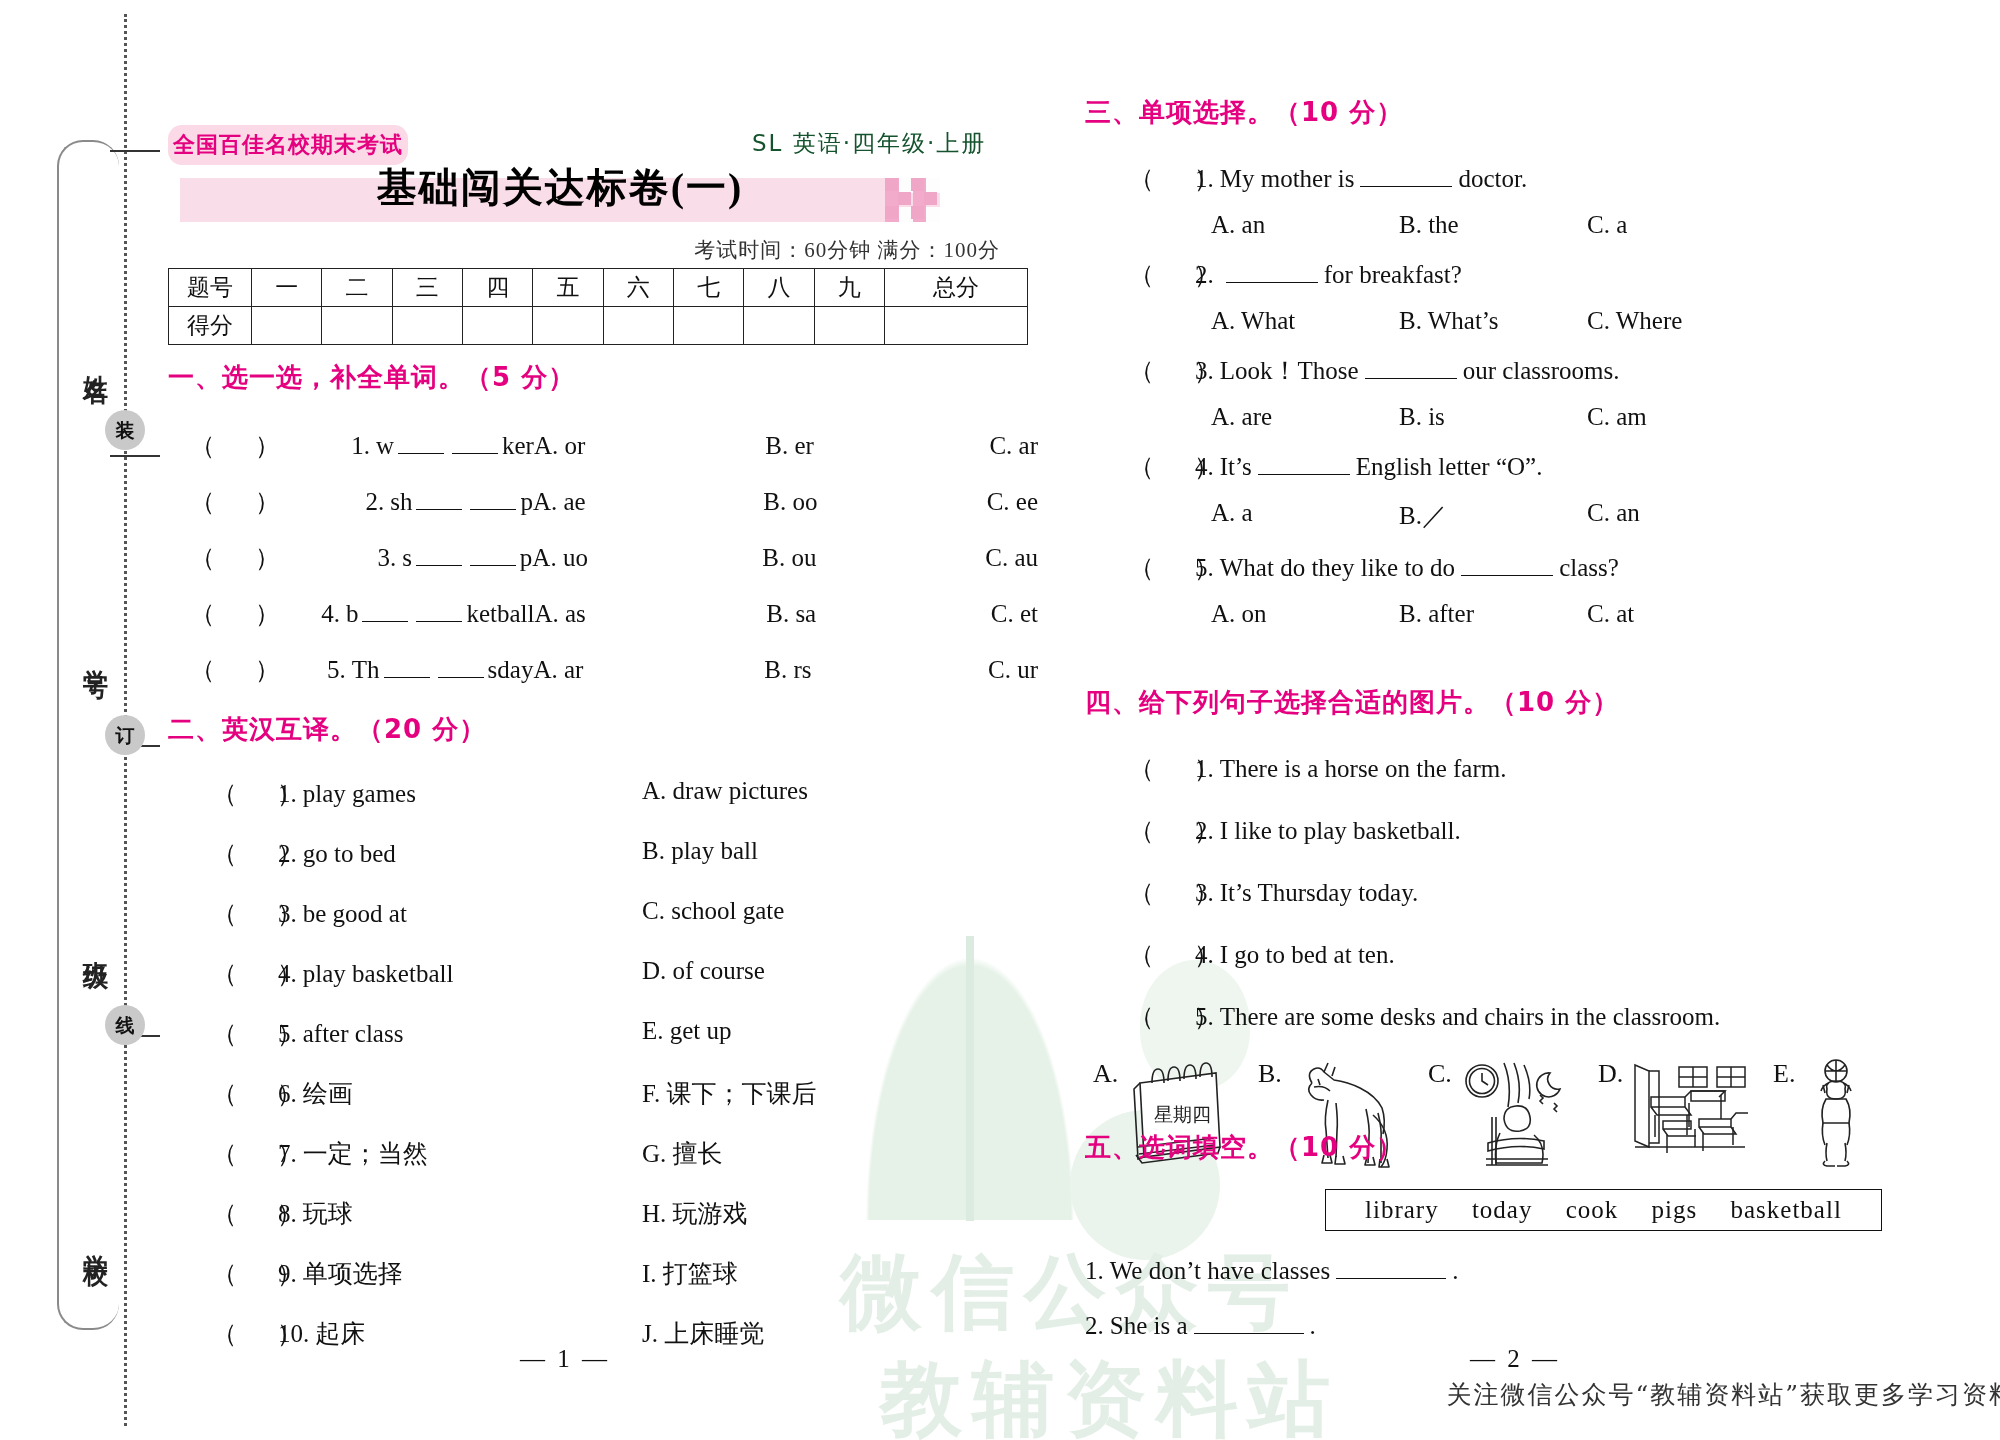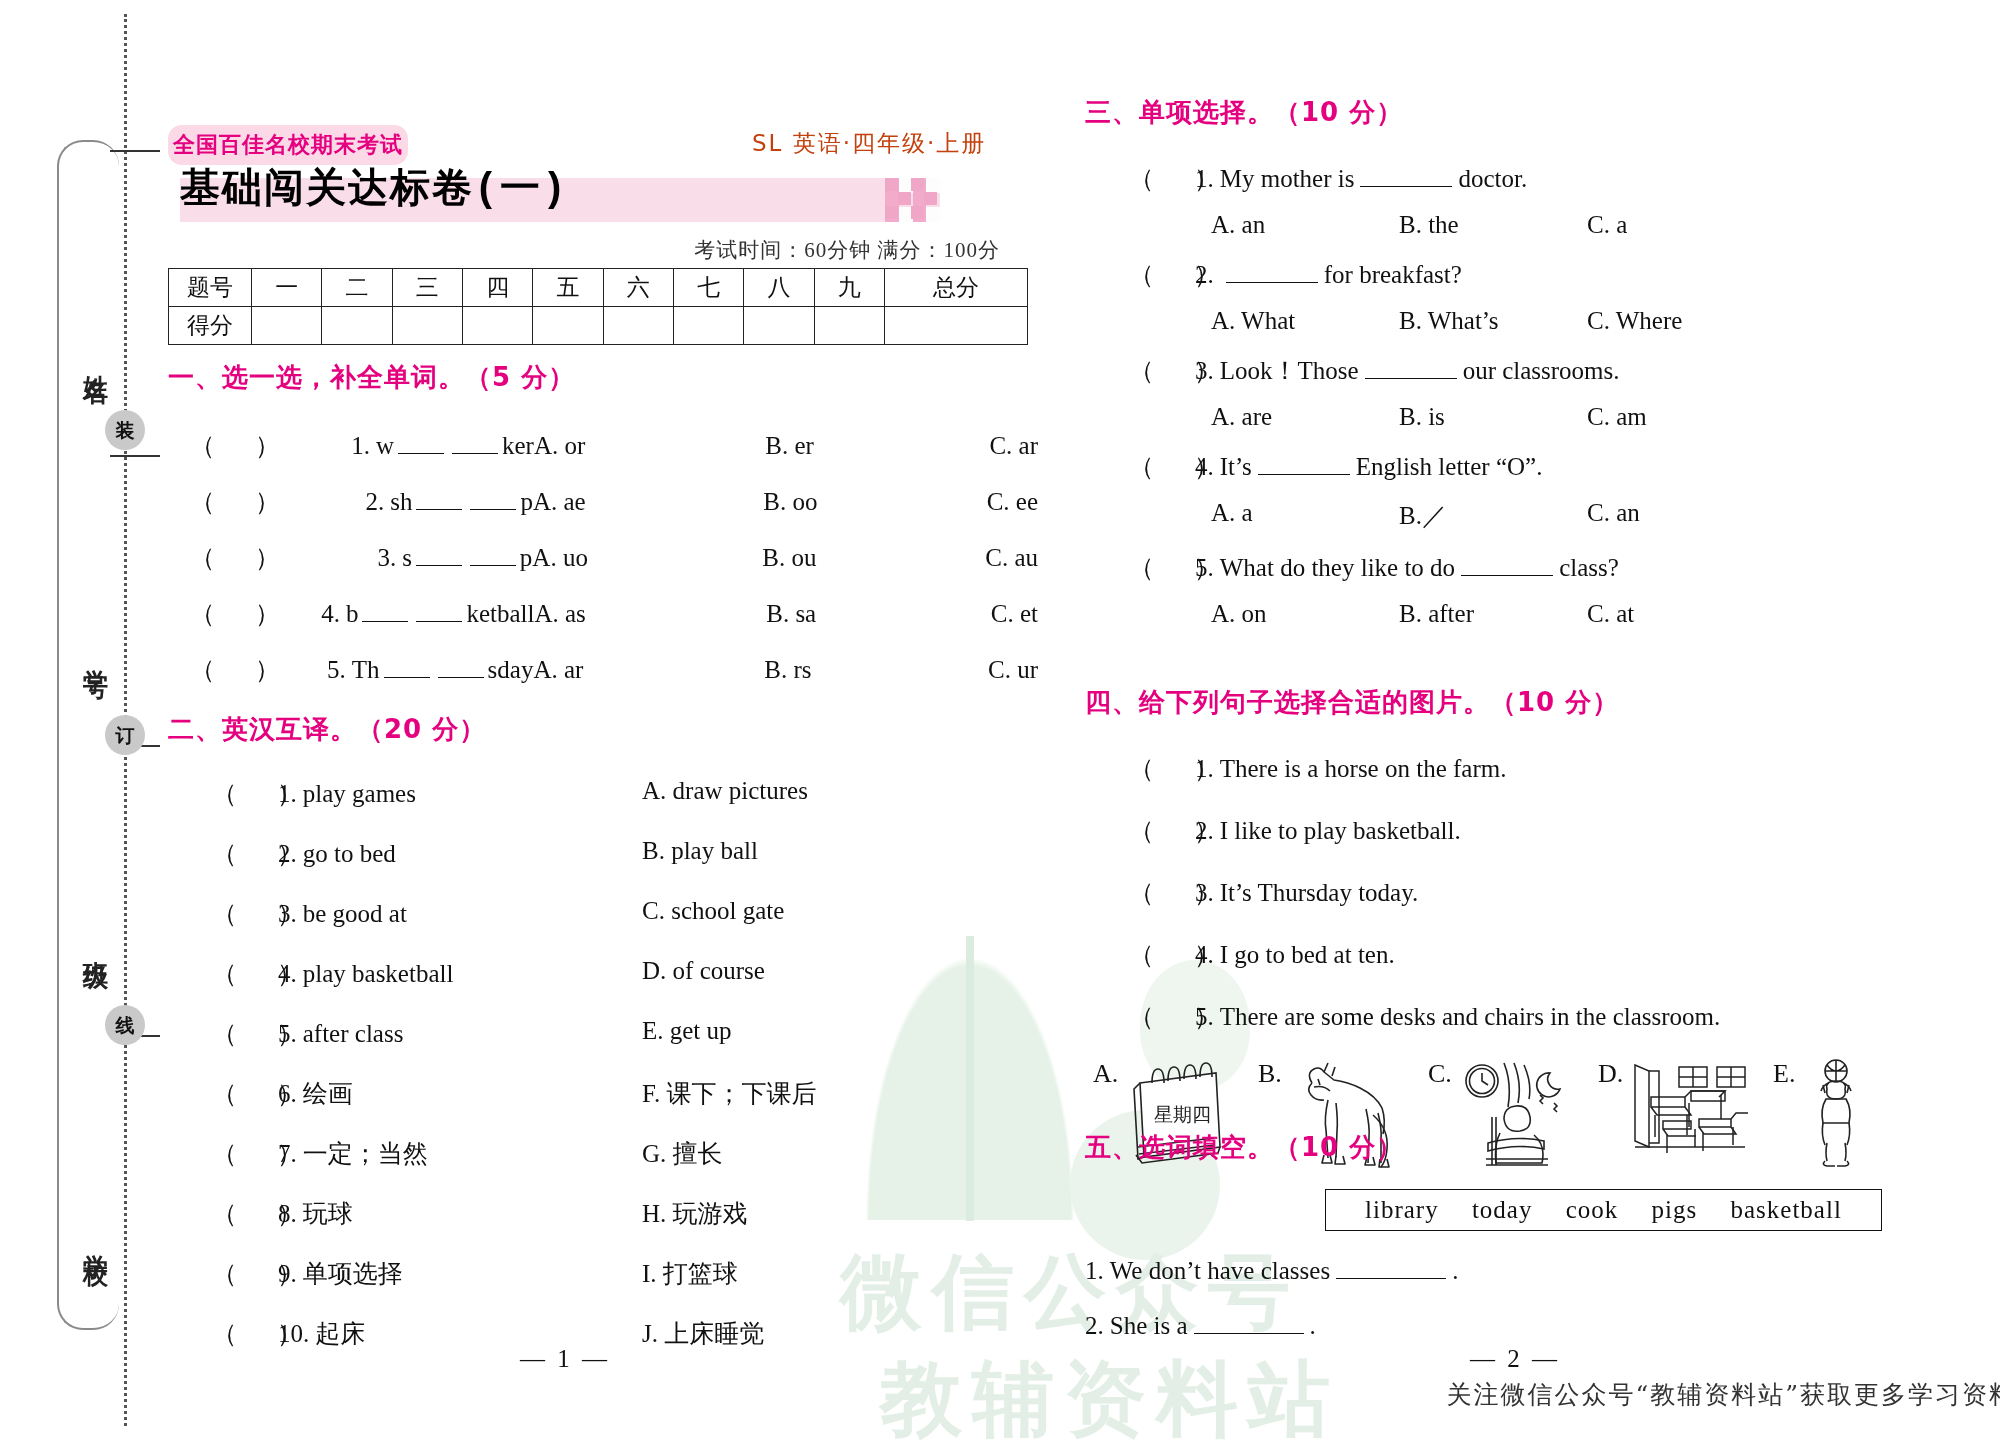--- a/index.html
+++ b/index.html
@@ -62,41 +62,41 @@
   .badge{
     position:absolute;left:168px;top:125px;
     background:#fbd9e7;color:#e4007f;
     font-family:"DejaVu Sans","Liberation Sans",sans-serif;
     font-weight:bold;font-size:22px;
     padding:5px 5px;border-radius:14px;letter-spacing:1px;
   }
   .subject{
     position:absolute;left:752px;top:128px;
     font-family:"DejaVu Sans","Liberation Sans",sans-serif;
-    font-size:23px;color:#c2410c;letter-spacing:2px;
+    font-size:23px;color:#14532d;letter-spacing:2px;
   }
   .title-band{
     position:absolute;left:180px;top:178px;width:760px;height:44px;
     background:#f9dde9;
   }
   .title-checker{
     position:absolute;left:885px;top:178px;width:55px;height:44px;
     background:
       linear-gradient(90deg,#f2a9c9 0 25%,transparent 25% 50%,#f2a9c9 50% 75%,transparent 75% 100%),
       linear-gradient(180deg,#ffffff 0 33.33%,transparent 33.33% 66.66%,#ffffff 66.66% 100%);
     background-blend-mode:normal;
     opacity:.95;
   }
   .title-checker i{
     position:absolute;display:block;width:13px;height:13px;background:#f0a5c6;
   }
   .paper-title{
     position:absolute;left:180px;top:160px;width:760px;
-    text-align:left;
-    font-family:Liberation Mono, monospace;
+    text-align:center;
+    font-family:Liberation Serif, serif;
     font-weight:bold;font-size:40px;letter-spacing:2px;color:#000;
   }
   .exam-info{
     position:absolute;left:520px;top:236px;width:480px;
     text-align:right;font-size:21px;color:#333;letter-spacing:1px;
   }
 
   
   table.score{
     position:absolute;left:168px;top:268px;

